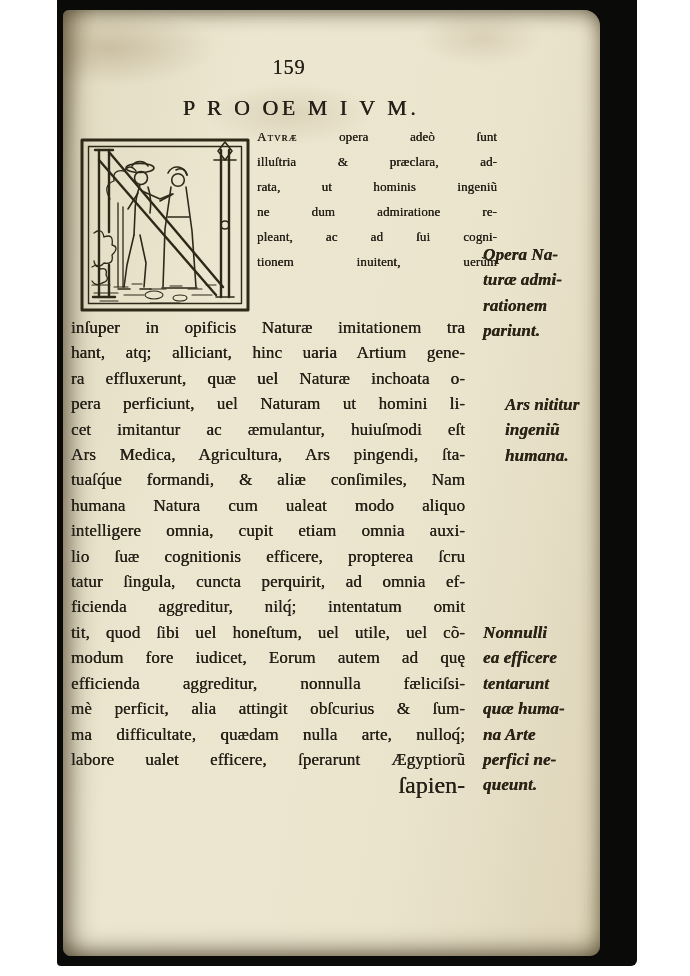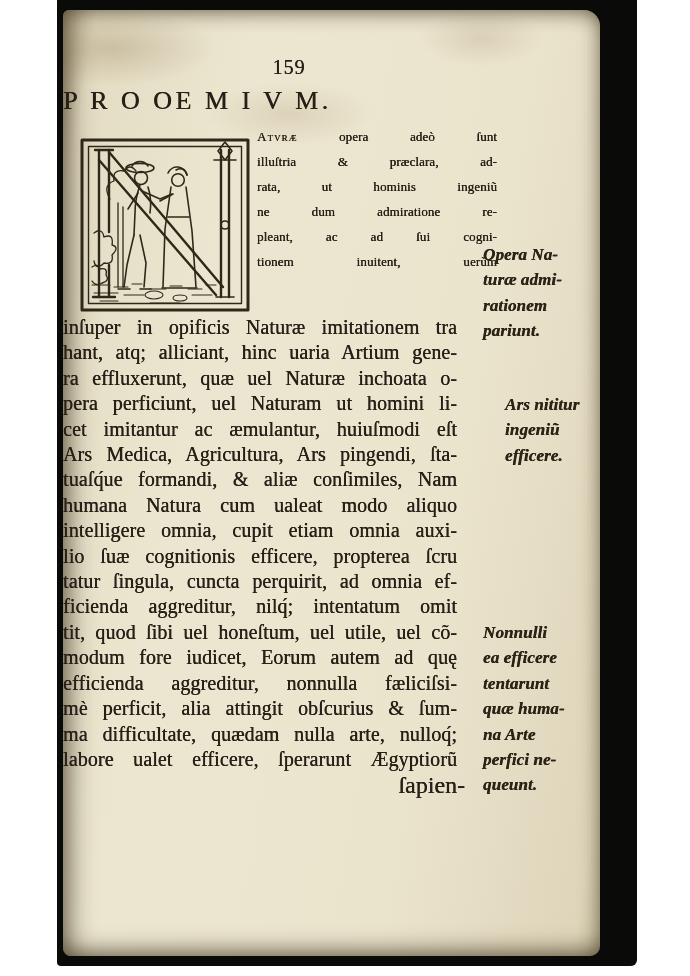--- a/index.html
+++ b/index.html
@@ -26,35 +26,35 @@
       inset 0 12px 20px -10px rgba(60,48,26,.45),
       inset 0 -16px 22px -10px rgba(60,48,26,.5);
     color:#262018;
   }
   .pagenum{
     position:absolute;left:0;top:46px;width:452px;text-align:center;
     font-size:20px;letter-spacing:1px;
     text-shadow:.3px 0 0 currentColor;
   }
   .title{
-    position:absolute;left:0;top:76px;width:476px;margin:0;
-    font-size:26px;font-weight:normal;letter-spacing:3.5px;
+    position:absolute;left:0;top:85px;width:476px;margin:0;text-align:center;
+    font-size:22px;font-weight:normal;letter-spacing:3.5px;
     text-shadow:.4px 0 0 currentColor;
   }
   .woodcut{
     position:absolute;left:17px;top:127px;width:170px;height:176px;
   }
   .woodcut svg{width:100%;height:100%;display:block;}
   .wrapcol{
     position:absolute;left:194px;top:114px;width:240px;
     font-size:13px;line-height:25px;
   }
   .bodycol{
-    position:absolute;left:0;top:305px;width:394px;
-    font-size:20px;line-height:25.4px;
+    position:absolute;left:8px;top:305px;width:394px;
+    font-size:17px;line-height:25.4px;
   }
   .tline{
     text-align:justify;text-align-last:justify;
     word-spacing:-0.5px;letter-spacing:0.1px;
     text-shadow:.3px 0 0 currentColor;
     white-space:nowrap;overflow:visible;
   }
   .sc{font-variant:small-caps;letter-spacing:1px;}
   .catchword{
     position:absolute;left:8px;top:762px;width:394px;text-align:right;
@@ -182,21 +182,21 @@
 
       <div class="margin-note note1">
           <div class="tline">Opera Na-</div>
           <div class="tline">turæ admi-</div>
           <div class="tline">rationem</div>
           <div class="tline">pariunt.</div>
         </div>
       <div class="margin-note note2">
           <div class="tline">Ars nititur</div>
           <div class="tline">ingeniũ</div>
-          <div class="tline">efficere.</div>
+          <div class="tline">humana.</div>
         </div>
       <div class="margin-note note3">
           <div class="tline">Nonnulli</div>
           <div class="tline">ea efficere</div>
           <div class="tline">tentarunt</div>
           <div class="tline">quæ huma-</div>
           <div class="tline">na Arte</div>
           <div class="tline">perfici ne-</div>
           <div class="tline">queunt.</div>
         </div>

